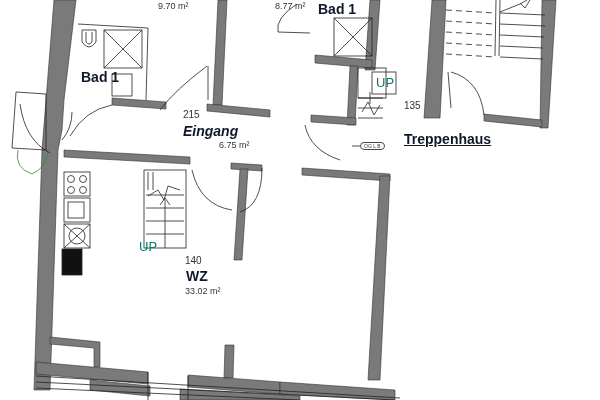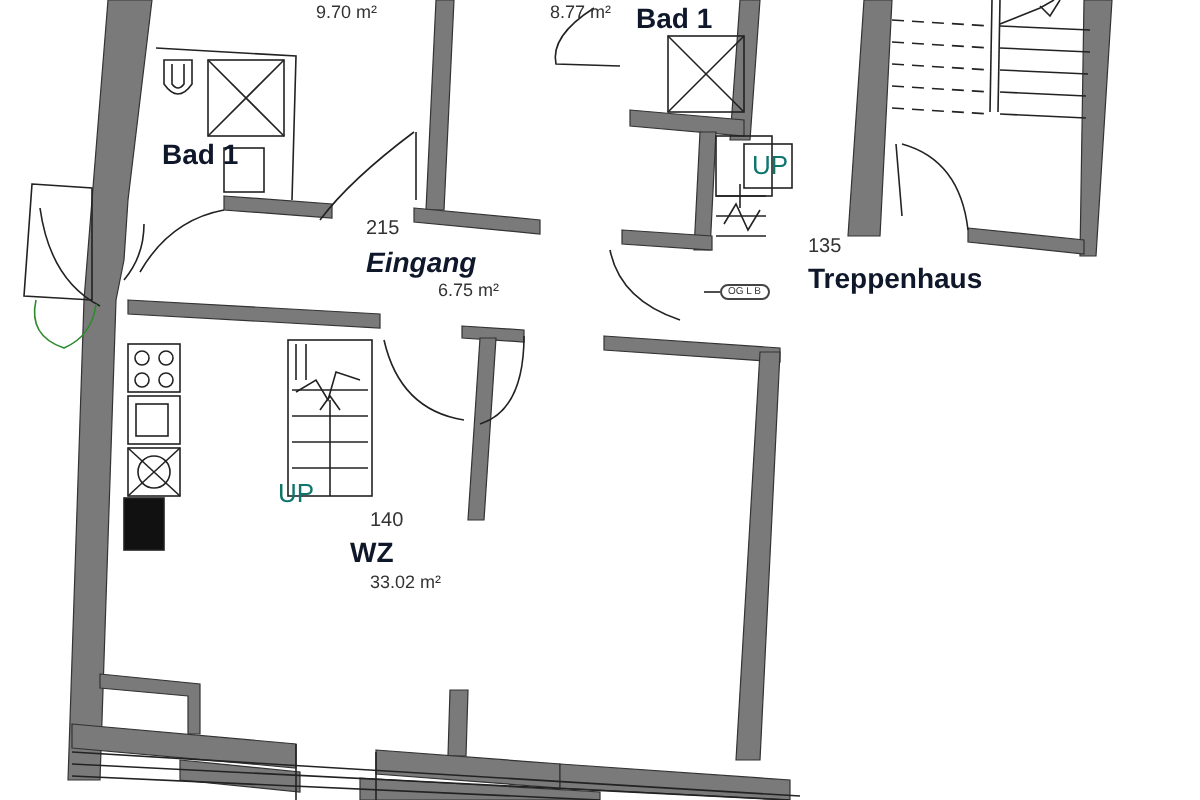--- a/index.html
+++ b/index.html
@@ -157,23 +157,23 @@
 
 <span class="lbl area" style="left:158px;top:2px;">9.70 m²</span>
 <span class="lbl area" style="left:255px;top:2px;padding-left:20px;">8.77 m²</span>
 <span class="lbl name" style="left:318px;top:2px;">Bad 1</span>
 <span class="lbl name" style="left:81px;top:70px;">Bad 1</span>
 
 <span class="lbl num" style="left:183px;top:110px;">215</span>
 <span class="lbl name" style="left:183px;top:124px;font-style:italic;">Eingang</span>
 <span class="lbl area" style="left:183px;top:141px;padding-left:36px;">6.75 m²</span>
 
-<span class="lbl num" style="left:404px;top:119px;">135</span>
-<span class="lbl name" style="left:404px;top:132px;">Treppenhaus</span>
+<span class="lbl num" style="left:404px;top:101px;">135</span>
+<span class="lbl name" style="left:404px;top:132px;text-decoration:underline;">Treppenhaus</span>
 
 <span class="lbl num" style="left:185px;top:256px;">140</span>
-<span class="lbl name" style="left:175px;top:269px;">WZ</span>
+<span class="lbl name" style="left:186px;top:269px;">WZ</span>
 <span class="lbl area" style="left:185px;top:287px;">33.02 m²</span>
 
 <span class="lbl up" style="left:139px;top:240px;">UP</span>
 <span class="lbl up" style="left:376px;top:76px;">UP</span>
 
 <span class="tag" style="left:360px;top:142px;">OG L B</span>
 
 </body></html>

